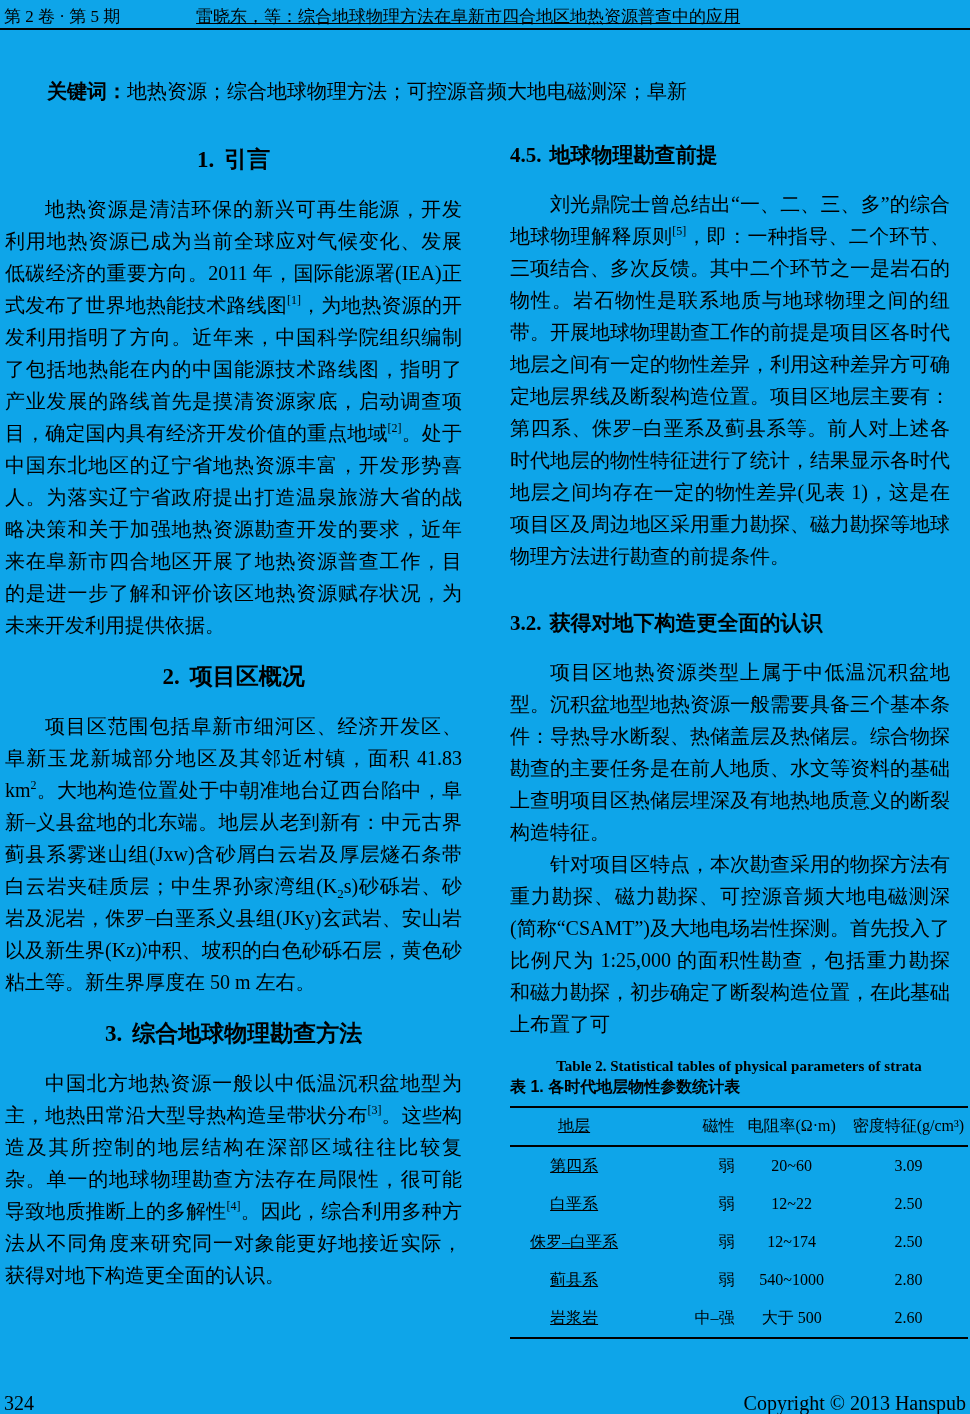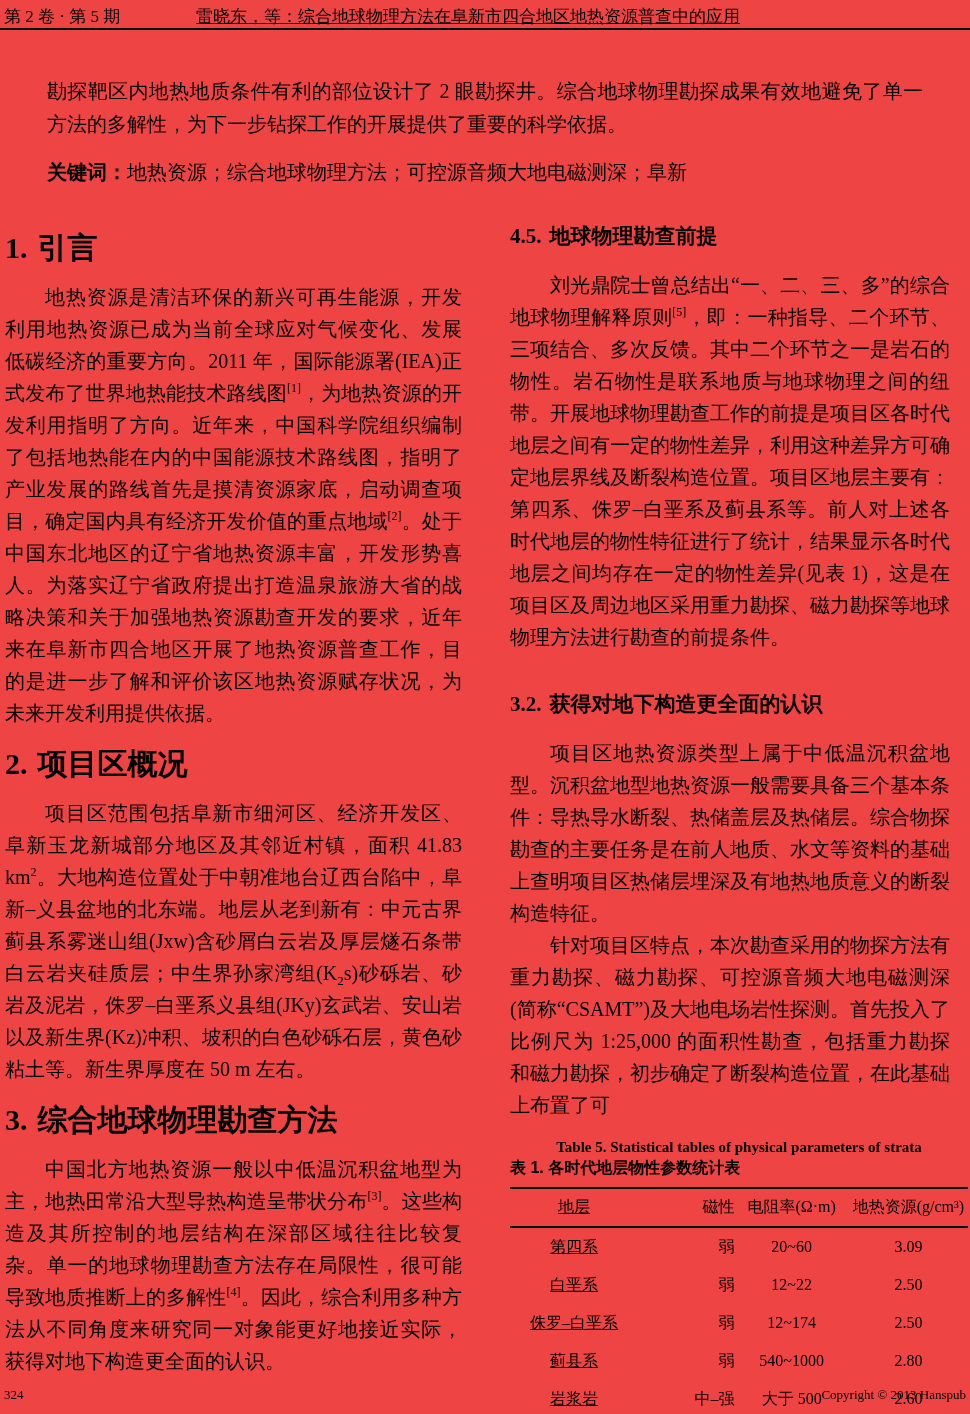--- a/index.html
+++ b/index.html
@@ -1,20 +1,20 @@
 <!DOCTYPE html>
 <html><head>
 <meta charset="utf-8">
 <style>
   html,body{margin:0;padding:0;background:#e8e8e8;}
   .page{
     position:relative;
     width:970px;height:1414px;
     margin:0 auto;
-    background:#ef4444;
+    background:#0ea5e9;
     color:#000;
     font-family:"Liberation Serif","DejaVu Serif",serif;
     overflow:hidden;
   }
   
   .page-header{
     position:relative;
     padding:6px 4px 0 4px;
     height:22px;
     font-size:17px;
@@ -47,26 +47,27 @@
   .col p{
     margin:0;
     font-size:20px;
     line-height:32px;
     text-align:justify;
     text-indent:2em;
   }
   .col p sup{font-size:12px;line-height:0;}
   .col p sub{font-size:13px;line-height:0;}
   h2.sec{
-    margin:12px 0 18px 0;
-    font-size:30px;
+    margin:4px 0 18px 0;
+    font-size:23px;
     line-height:30px;
     font-weight:bold;
     font-family:"Liberation Sans","DejaVu Sans",sans-serif;
     white-space:nowrap;
+    text-align:center;
   }
   h2.sec .sec-num{
     font-family:"Liberation Serif","DejaVu Serif",serif;
     margin-right:10px;
   }
   h3.subsec{
     margin:0 0 18px 0;
     font-size:21px;
     line-height:30px;
     font-weight:bold;
@@ -114,40 +115,39 @@
     text-align:center;
     padding:0;
   }
   table.strata th:nth-child(1),table.strata td:nth-child(1){width:28%;text-decoration:underline;}
   table.strata th:nth-child(2),table.strata td:nth-child(2){width:21%;text-align:right;}
   table.strata th:nth-child(3),table.strata td:nth-child(3){width:25%;}
   table.strata th:nth-child(4),table.strata td:nth-child(4){width:26%;}
   
   .page-footer{
     position:absolute;
-    left:4px;right:4px;bottom:8px;
+    left:4px;right:4px;bottom:0;
     display:flex;
     justify-content:space-between;
-    font-size:13px;
+    font-size:20px;
     line-height:22px;
     align-items:center;
   }
 </style>
 </head>
 <body>
 
 <div class="page">
 
   <header class="page-header">
     <span class="journal-issue">第 2 卷 · 第 5 期</span>
     <span class="running-title">雷晓东，等：综合地球物理方法在阜新市四合地区地热资源普查中的应用</span>
   </header>
 
   <section class="abstract">
-    <p>勘探靶区内地热地质条件有利的部位设计了 2 眼勘探井。综合地球物理勘探成果有效地避免了单一方法的多解性，为下一步钻探工作的开展提供了重要的科学依据。</p>
     <p class="keywords"><span class="kw-label">关键词：</span><span>地热资源；综合地球物理方法；可控源音频大地电磁测深；阜新</span></p>
   </section>
 
   <div class="columns">
 
     <div class="col col-left">
       <h2 class="sec"><span class="sec-num">1.</span><span>引言</span></h2>
       <p>地热资源是清洁环保的新兴可再生能源，开发利用地热资源已成为当前全球应对气候变化、发展低碳经济的重要方向。2011 年，国际能源署(IEA)正式发布了世界地热能技术路线图<sup>[1]</sup>，为地热资源的开发利用指明了方向。近年来，中国科学院组织编制了包括地热能在内的中国能源技术路线图，指明了产业发展的路线首先是摸清资源家底，启动调查项目，确定国内具有经济开发价值的重点地域<sup>[2]</sup>。处于中国东北地区的辽宁省地热资源丰富，开发形势喜人。为落实辽宁省政府提出打造温泉旅游大省的战略决策和关于加强地热资源勘查开发的要求，近年来在阜新市四合地区开展了地热资源普查工作，目的是进一步了解和评价该区地热资源赋存状况，为未来开发利用提供依据。</p>
 
       <h2 class="sec mt-sec"><span class="sec-num">2.</span><span>项目区概况</span></h2>
@@ -158,30 +158,30 @@
     </div>
 
     <div class="col col-right">
       <h3 class="subsec"><span class="sec-num">4.5.</span><span>地球物理勘查前提</span></h3>
       <p>刘光鼎院士曾总结出“一、二、三、多”的综合地球物理解释原则<sup>[5]</sup>，即：一种指导、二个环节、三项结合、多次反馈。其中二个环节之一是岩石的物性。岩石物性是联系地质与地球物理之间的纽带。开展地球物理勘查工作的前提是项目区各时代地层之间有一定的物性差异，利用这种差异方可确定地层界线及断裂构造位置。项目区地层主要有：第四系、侏罗–白垩系及蓟县系等。前人对上述各时代地层的物性特征进行了统计，结果显示各时代地层之间均存在一定的物性差异(见表 1)，这是在项目区及周边地区采用重力勘探、磁力勘探等地球物理方法进行勘查的前提条件。</p>
 
       <h3 class="subsec mt-subsec"><span class="sec-num">3.2.</span><span>获得对地下构造更全面的认识</span></h3>
       <p>项目区地热资源类型上属于中低温沉积盆地型。沉积盆地型地热资源一般需要具备三个基本条件：导热导水断裂、热储盖层及热储层。综合物探勘查的主要任务是在前人地质、水文等资料的基础上查明项目区热储层埋深及有地热地质意义的断裂构造特征。</p>
       <p>针对项目区特点，本次勘查采用的物探方法有重力勘探、磁力勘探、可控源音频大地电磁测深(简称“CSAMT”)及大地电场岩性探测。首先投入了比例尺为 1:25,000 的面积性勘查，包括重力勘探和磁力勘探，初步确定了断裂构造位置，在此基础上布置了可</p>
 
-      <div class="tbl-caption-en">Table 5. Statistical tables of physical parameters of strata</div>
+      <div class="tbl-caption-en">Table 2. Statistical tables of physical parameters of strata</div>
       <div class="tbl-caption-zh">表 1. 各时代地层物性参数统计表</div>
 
       <table class="strata">
         <thead>
           <tr>
               <th>地层</th>
               <th>磁性</th>
               <th>电阻率(Ω·m)</th>
-              <th>地热资源(g/cm³)</th>
+              <th>密度特征(g/cm³)</th>
             </tr>
         </thead>
         <tbody>
             <tr>
               <td>第四系</td>
               <td>弱</td>
               <td>20~60</td>
               <td>3.09</td>
             </tr>
             <tr>

